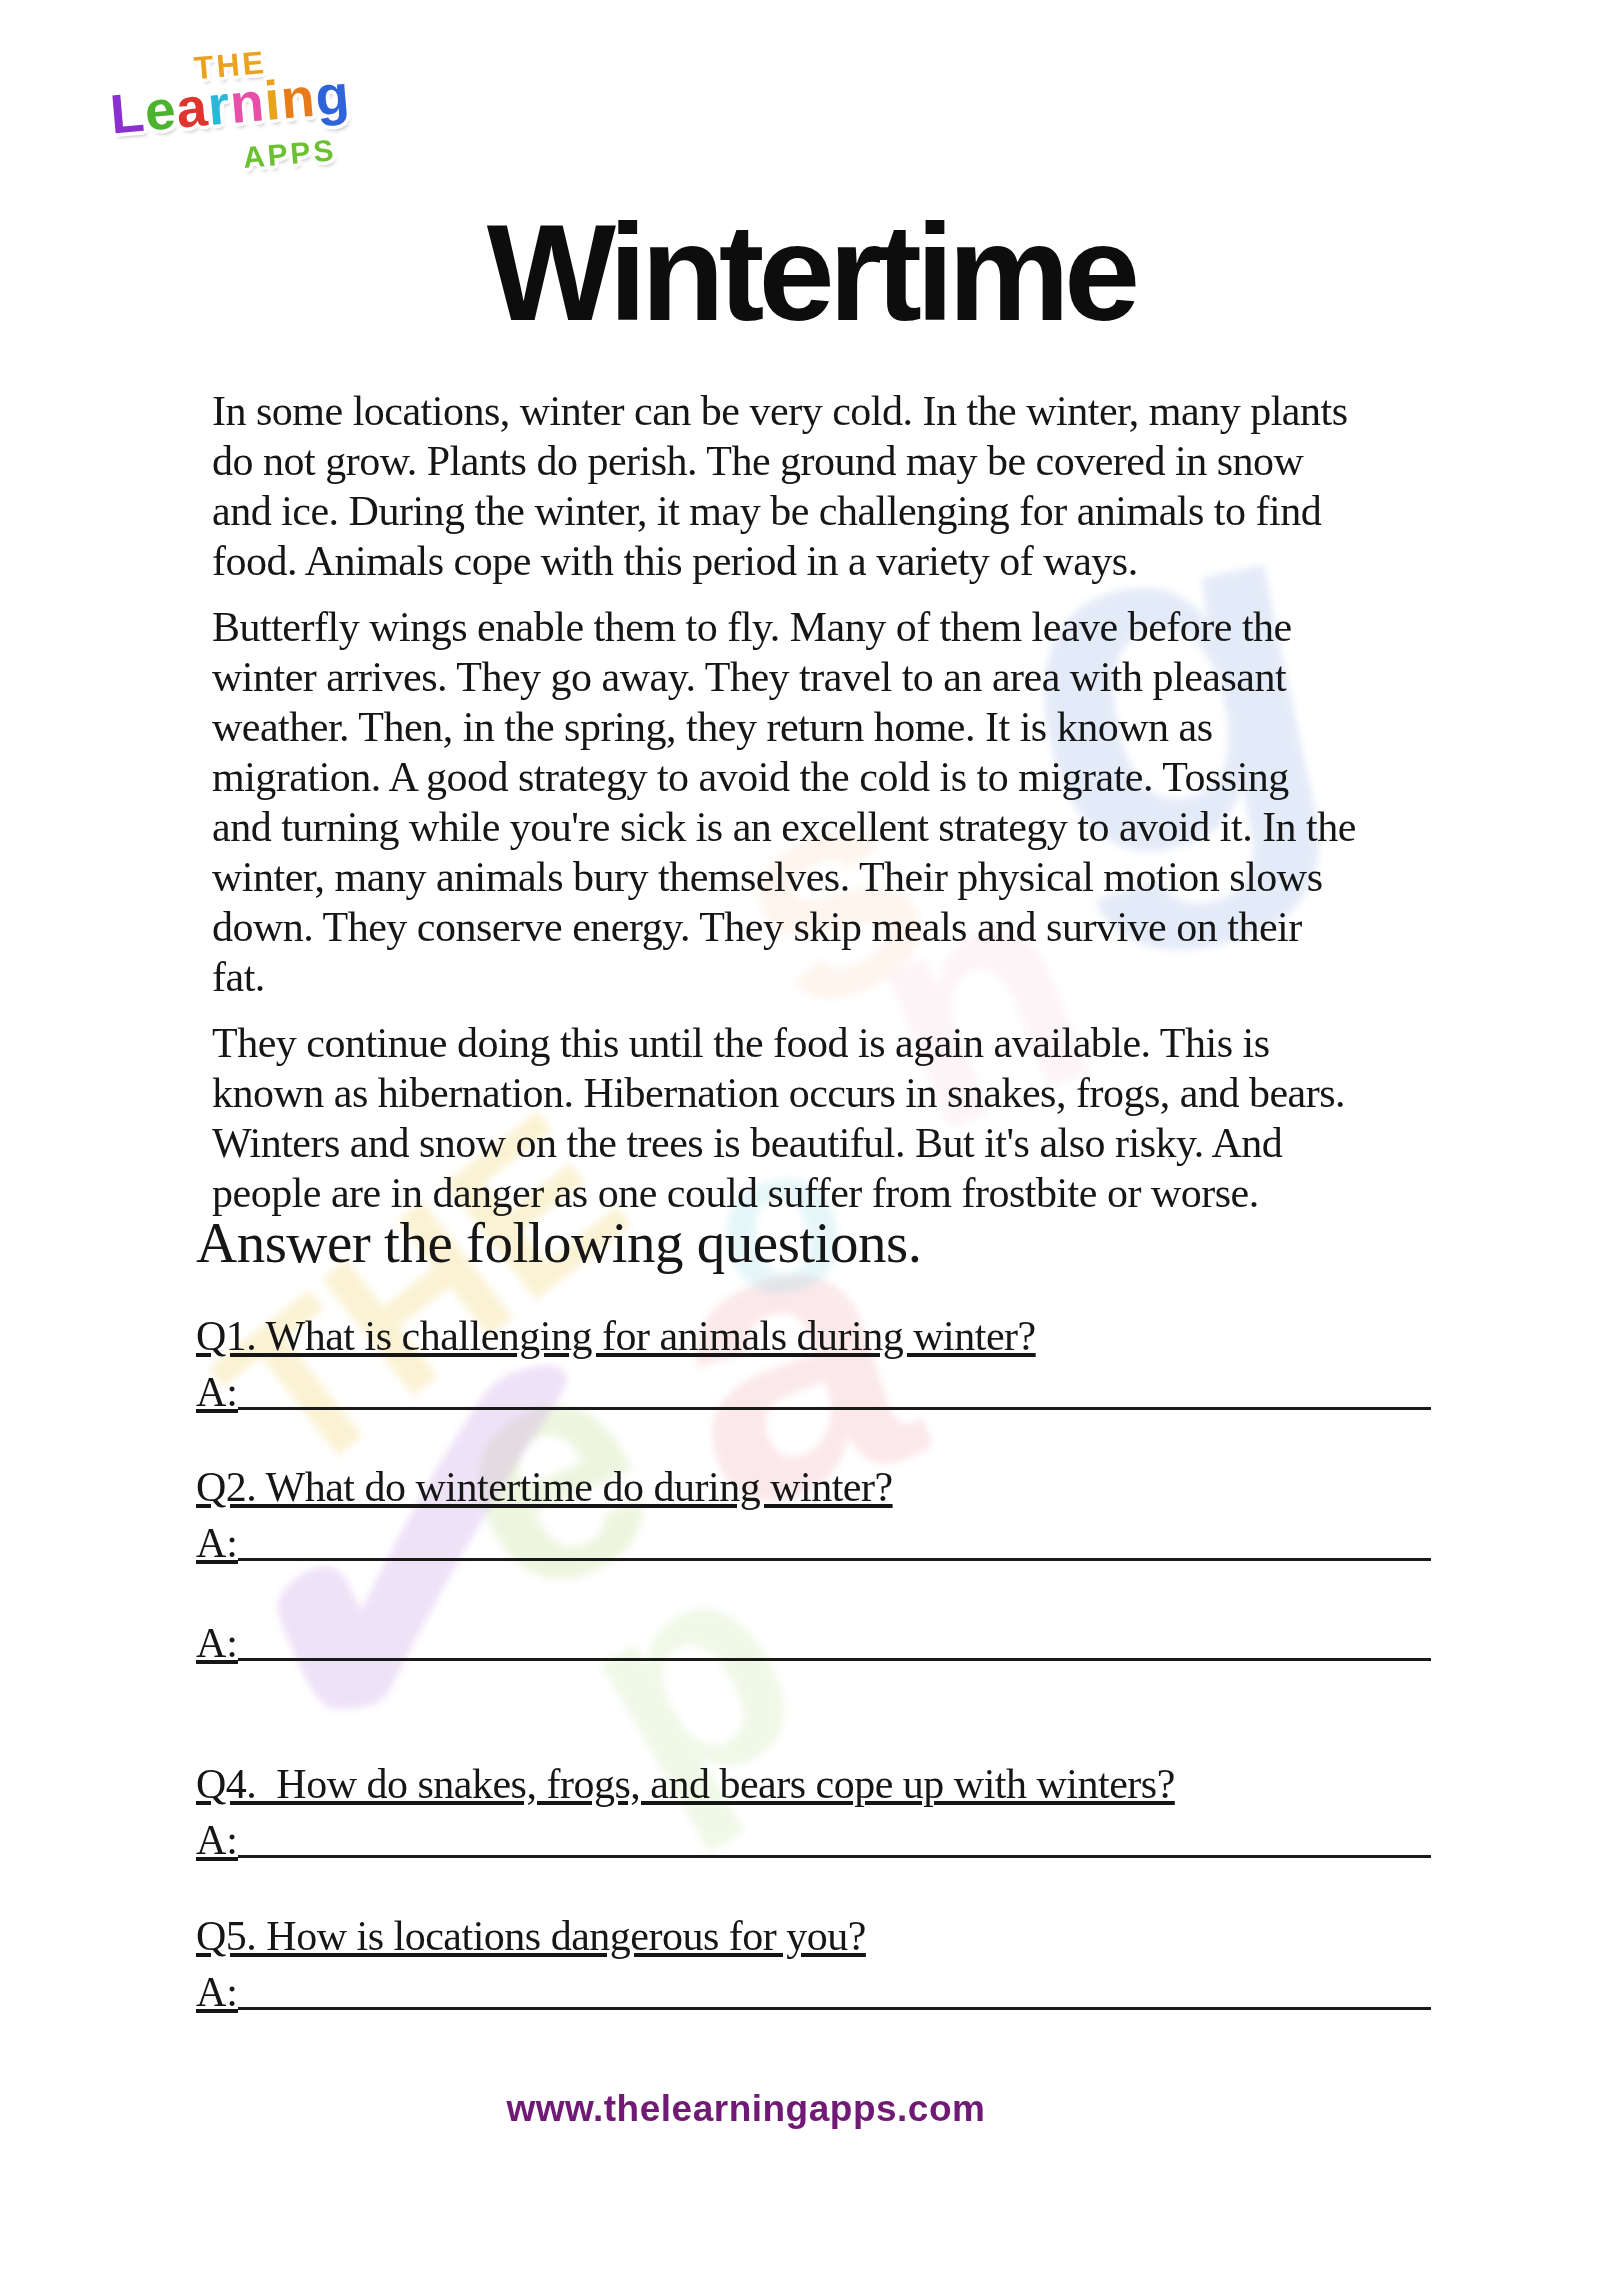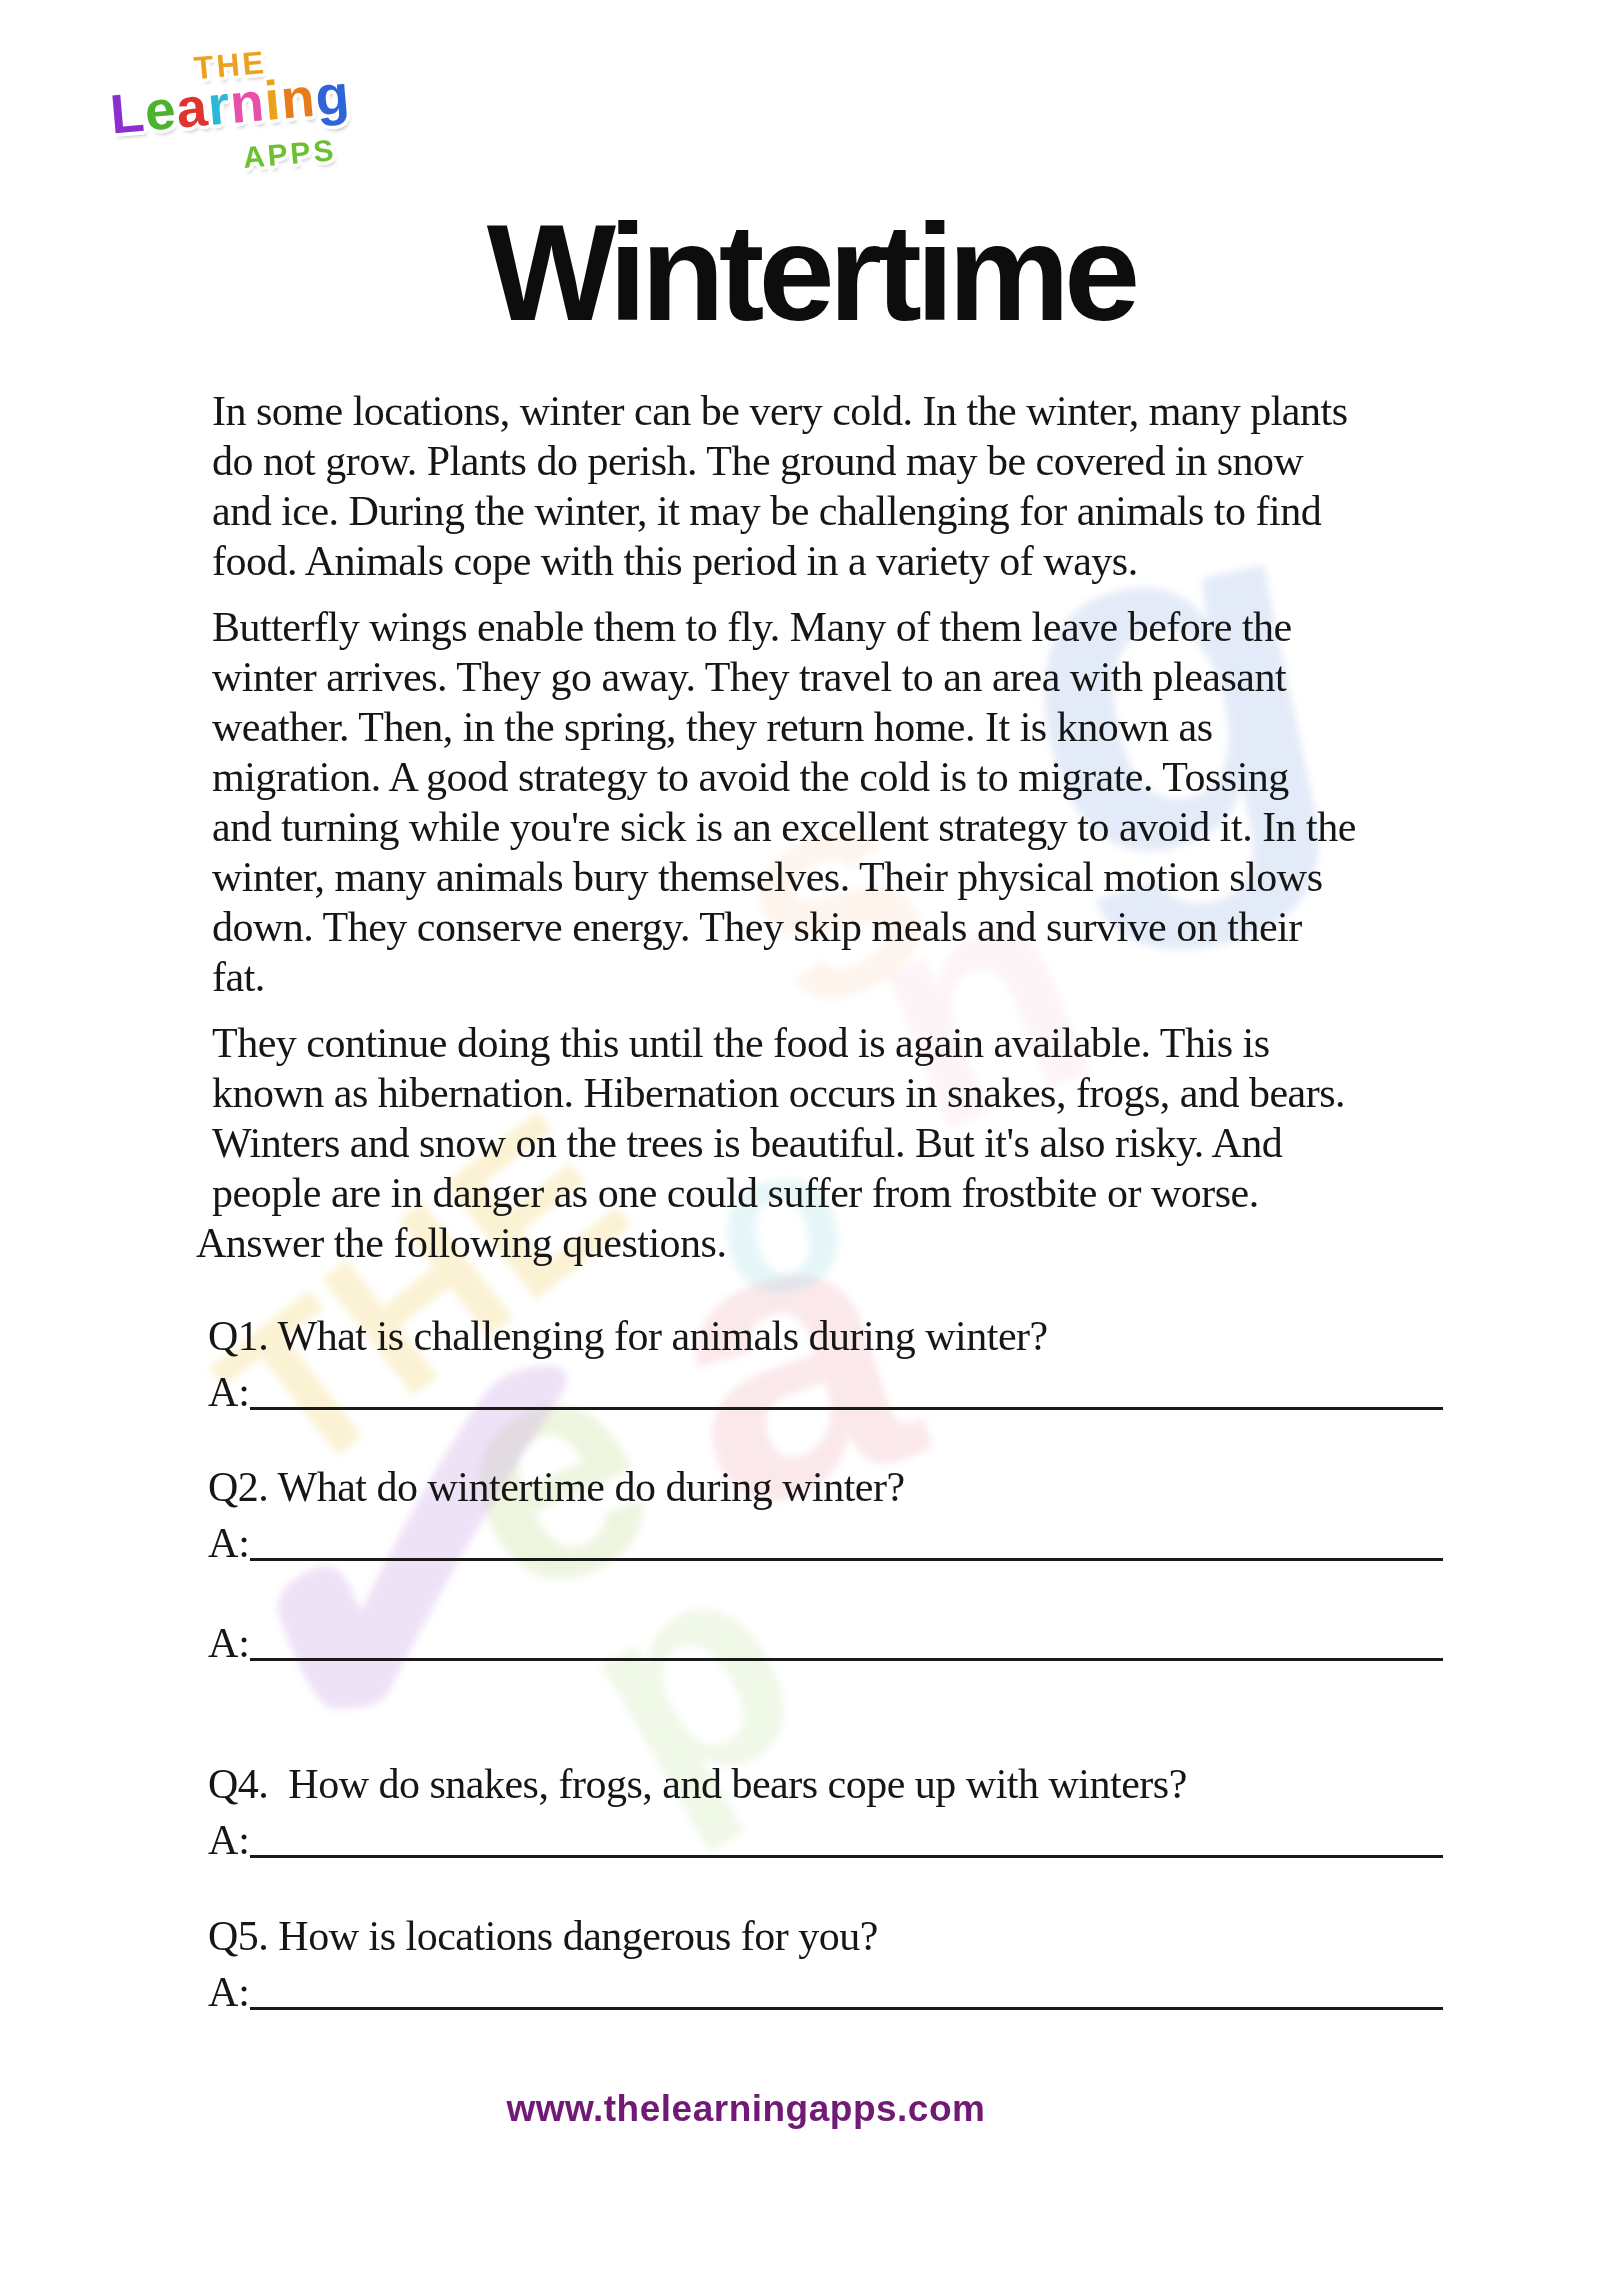--- a/index.html
+++ b/index.html
@@ -46,25 +46,25 @@
   }
   
   .passage{
     position:absolute;left:196px;top:370px;width:1274px;z-index:1;
     font-size:42px;line-height:50px;letter-spacing:-0.5px;
   }
   .passage p{margin:16px;white-space:pre-line;}
   
   .instruction{
     position:absolute;left:196px;top:1218px;width:1235px;z-index:1;
-    font-size:42px;line-height:50px;letter-spacing:-0.5px;
+    font-size:57px;line-height:50px;letter-spacing:-0.5px;
   }
   
   #questions{position:absolute;left:196px;top:0;width:1235px;z-index:1;}
-  .qblock{position:absolute;left:12px;width:1235px;}
+  .qblock{position:absolute;left:0;width:1235px;text-decoration:underline;}
   .qblock:nth-of-type(1){top:1311px;}
   .qblock:nth-of-type(2){top:1462px;}
   .qblock:nth-of-type(3){top:1612px;}
   .qblock:nth-of-type(4){top:1759px;}
   .qblock:nth-of-type(5){top:1911px;}
   .qtext{font-size:42px;line-height:50px;letter-spacing:-0.5px;white-space:pre-wrap;}
   .arow{display:flex;align-items:stretch;font-size:42px;line-height:50px;margin-top:5.9px;}
   .aprefix{flex:0 0 auto;}
   .aline{flex:1 1 auto;border-bottom:3.9px solid #1a1a1a;margin-bottom:6.9px;}
   

